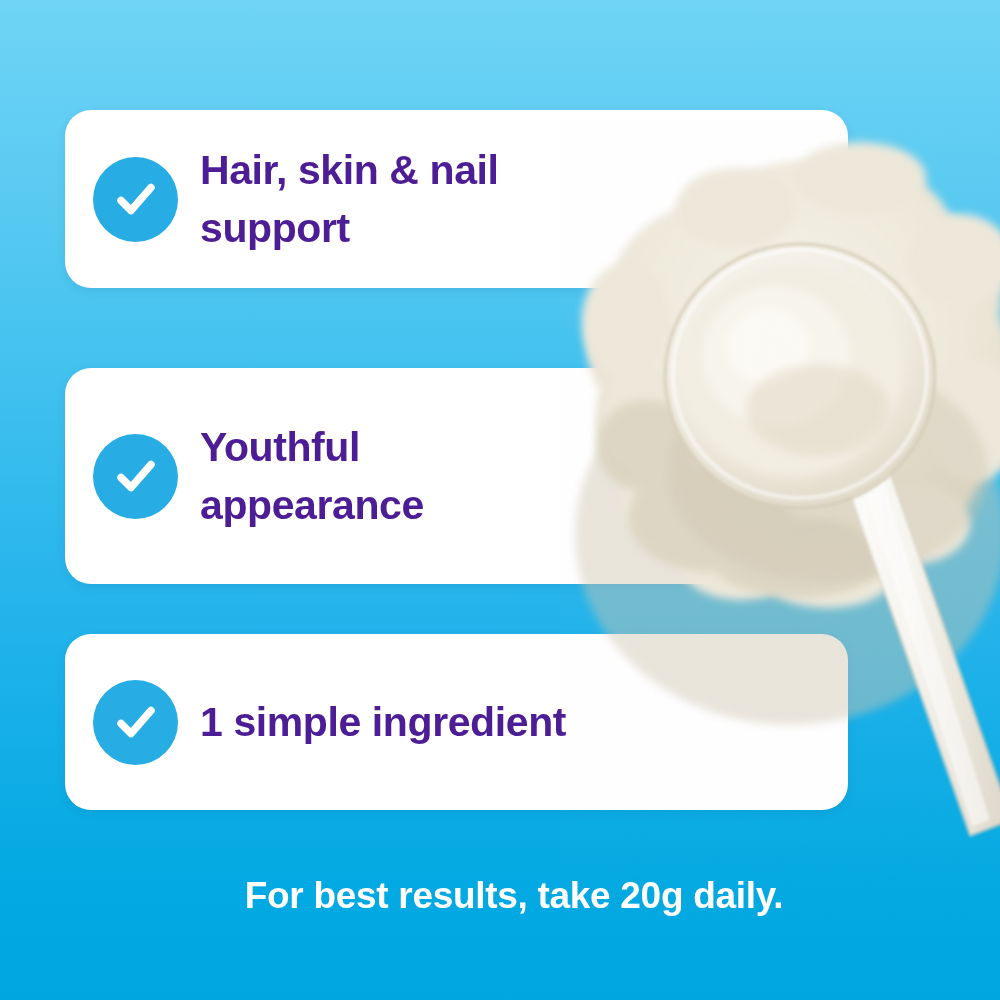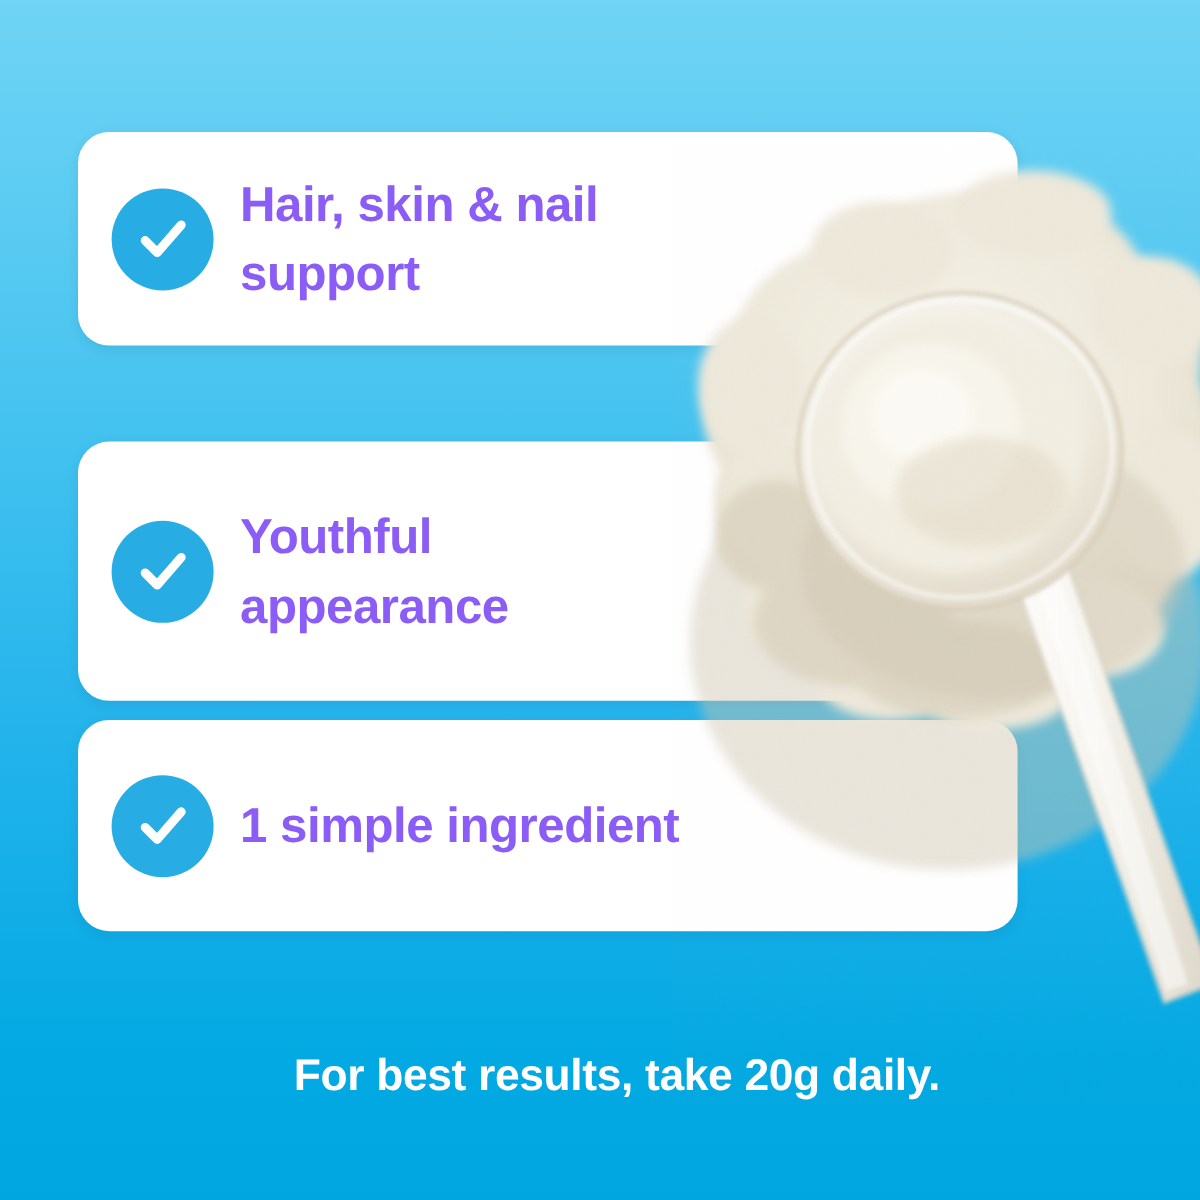--- a/index.html
+++ b/index.html
@@ -33,37 +33,37 @@
     border-radius: 26px;
     box-shadow: 0 3px 10px rgba(0, 70, 110, 0.10);
     display: flex;
     align-items: center;
     box-sizing: border-box;
     padding-left: 28px;
     z-index: 2;
   }
   #card-0 { top: 110px; height: 178px; }
   #card-1 { top: 368px; height: 216px; }
-  #card-2 { top: 600px; height: 176px; text-align: right; }
+  #card-2 { top: 634px; height: 176px; text-align: right; }
 
   .check-badge {
     flex: 0 0 auto;
     width: 85px;
     height: 85px;
     border-radius: 50%;
     background: #27ADE4;
     display: flex;
     align-items: center;
     justify-content: center;
     margin-right: 22px;
   }
   .check-badge svg { display: block; }
 
   .card-label {
-    color: #8b5cf6;
+    color: #4c1d95;
     font-size: 41px;
     font-weight: bold;
     line-height: 1.42;
     letter-spacing: -0.4px;
     white-space: pre-line;
   }
 
   
   #footer-caption {
     position: absolute;

